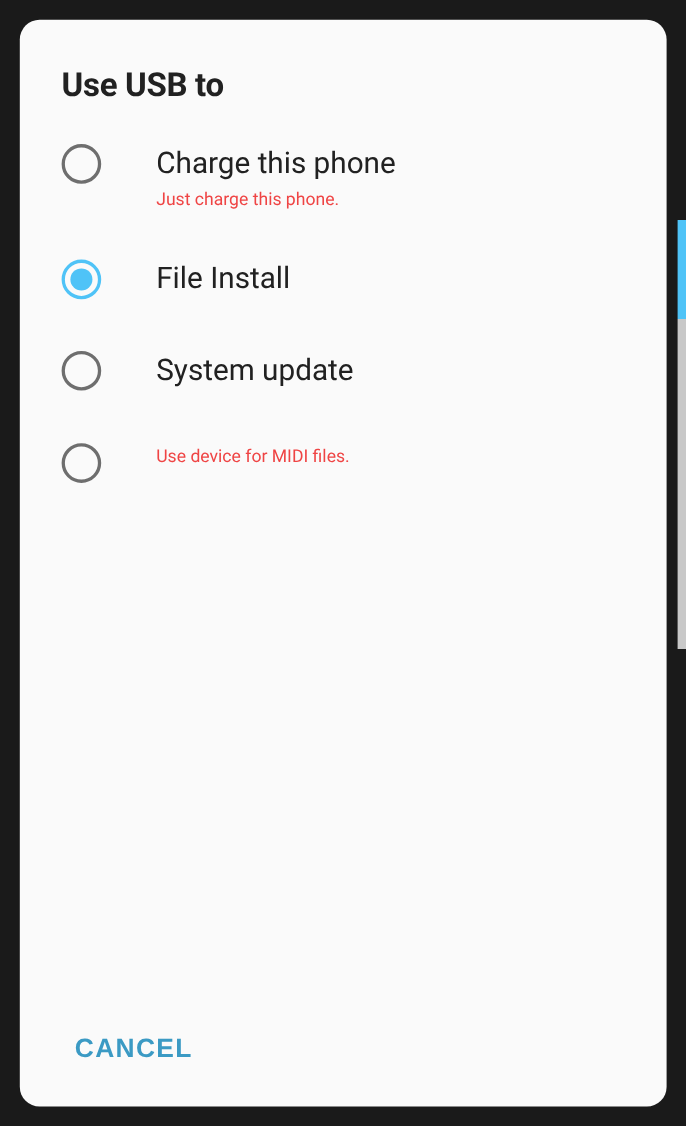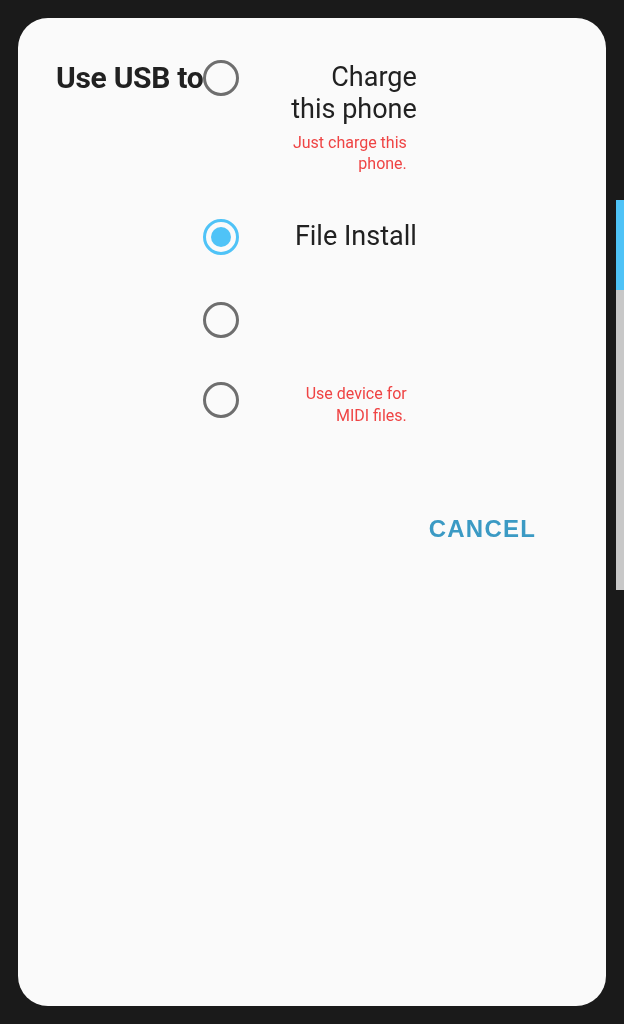--- a/index.html
+++ b/index.html
@@ -39,44 +39,43 @@
       height: 300px;
       background: #c8c8c8;
     }
     .dialog {
       position: absolute;
       top: 18px;
       left: 18px;
       right: 18px;
       bottom: 18px;
       background: #fafafa;
-      border-radius: 30px;
-      padding: 42px 58px 28px 38px;
+      border-radius: 18px;
+      padding: 42px 38px 28px 38px;
       display: flex;
-      flex-direction: row;
+      flex-direction: column;
     }
     .dialog-title {
       font-size: 30px;
       font-weight: 700;
       color: #212121;
       margin-bottom: 36px;
       letter-spacing: -0.3px;
     }
     .options {
       flex: 1;
       display: flex;
       flex-direction: column;
       gap: 44px;
     }
     .option {
       display: flex;
       align-items: flex-start;
       gap: 50px;
       cursor: pointer;
-      text-align: right;
     }
     .radio {
       flex-shrink: 0;
       width: 36px;
       height: 36px;
       border-radius: 50%;
       border: 3px solid #6e6e6e;
       position: relative;
       margin-top: 0px;
     }
@@ -152,20 +151,21 @@
       <div class="radio selected"></div>
       <div class="option-text">
         <div class="option-label">File Install</div>
       </div>
     </div>
 
 
     <div class="option">
       <div class="radio"></div>
       <div class="option-text">
+        <div class="option-label">System update</div>
       </div>
     </div>
 
     <div class="option">
       <div class="radio"></div>
       <div class="option-text">
         <div class="option-desc">Use device for MIDI files.</div>
       </div>
     </div>
 

